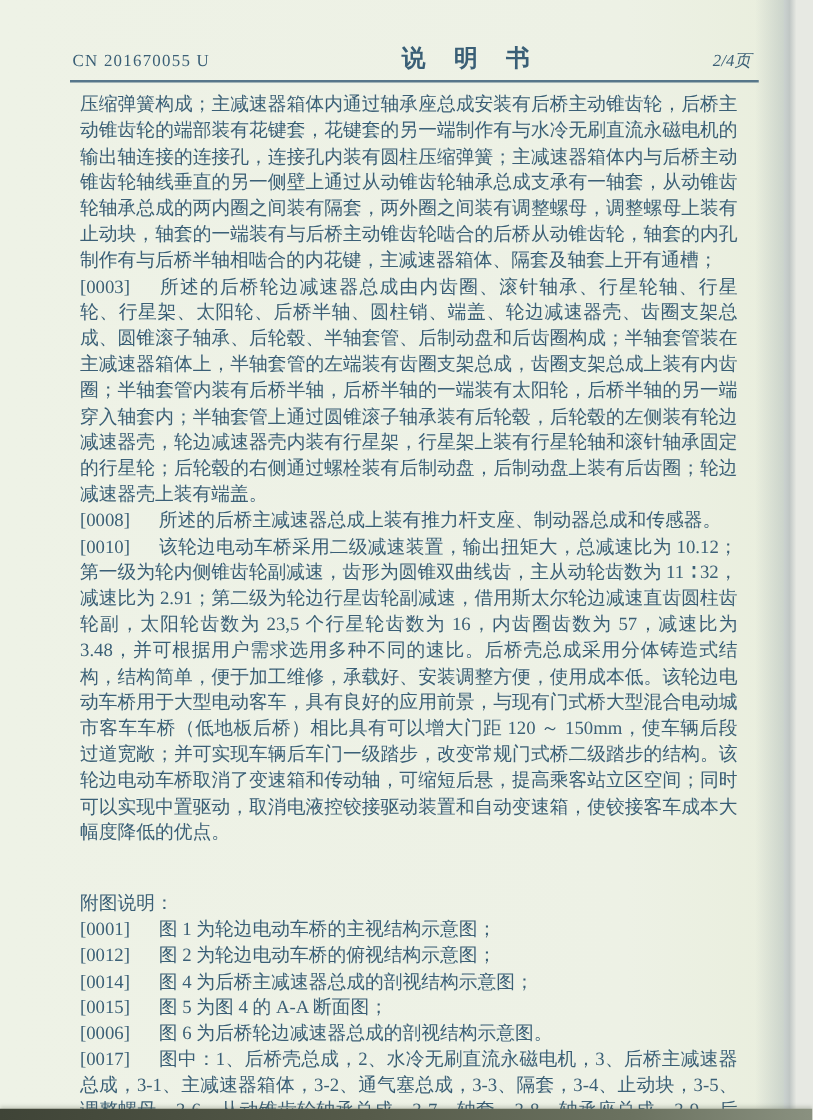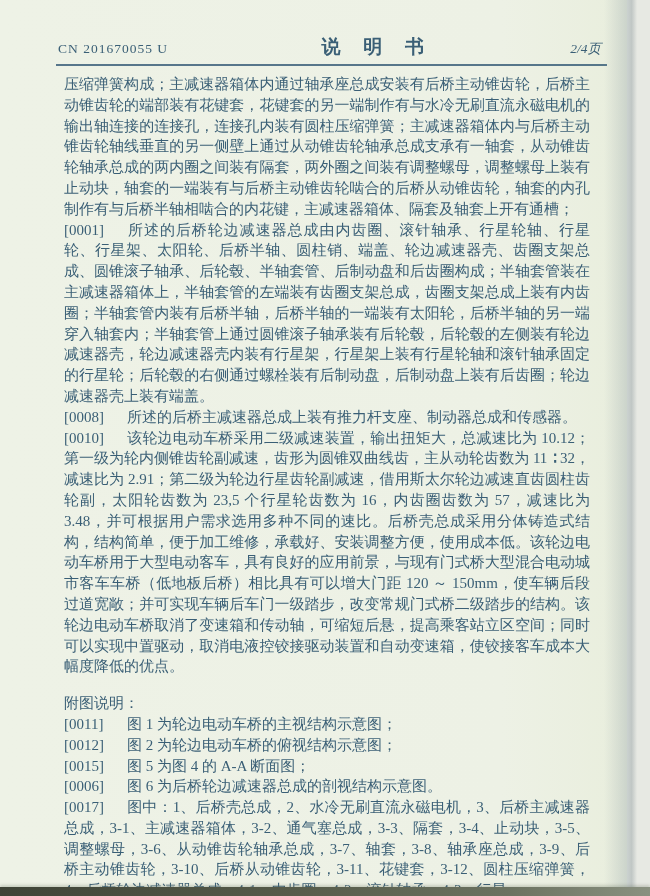--- a/index.html
+++ b/index.html
@@ -24,21 +24,21 @@
   .header-rule{
     height:2px;background:#3c607a;margin:4px 20px 0 56px;opacity:.85;
   }
   .document-body{
     padding:8px 37px 0 64px;
     font-size:15px;line-height:20.8px;
     text-align:justify;
   }
   .para{margin:0;}
   .ptag{display:inline-block;width:63px;}
-  .figures-heading{margin:16px 0 0 0;}
+  .figures-heading{margin:36px 0 0 0;}
   .fig-item{margin:0;}
   .page-edge-shadow{
     position:absolute;top:0;right:0;width:46px;height:896px;z-index:2;
     background:linear-gradient(90deg,rgba(190,200,200,0) 0%,rgba(165,178,180,0.45) 52%,rgba(120,135,140,0.35) 60%,rgba(231,233,227,1) 72%,#e7e9e3 100%);
     pointer-events:none;
   }
   .page-bottom-band{
     position:absolute;left:0;bottom:0;width:650px;height:9px;z-index:3;
     background:linear-gradient(90deg,#3f4437 0%,#565b4a 45%,#6b7260 78%,#8a9180 100%);
     box-shadow:0 -2px 3px rgba(90,100,80,0.25);
@@ -54,34 +54,35 @@
       <span class="doc-number">CN 201670055 U</span>
       <span class="doc-title">说 明 书</span>
       <span class="page-indicator">2/4页</span>
     </div>
     <div class="header-rule"></div>
 
     <div class="document-body">
 
       <p class="para"><span>压缩弹簧构成；主减速器箱体内通过轴承座总成安装有后桥主动锥齿轮，后桥主动锥齿轮的端部装有花键套，花键套的另一端制作有与水冷无刷直流永磁电机的输出轴连接的连接孔，连接孔内装有圆柱压缩弹簧；主减速器箱体内与后桥主动锥齿轮轴线垂直的另一侧壁上通过从动锥齿轮轴承总成支承有一轴套，从动锥齿轮轴承总成的两内圈之间装有隔套，两外圈之间装有调整螺母，调整螺母上装有止动块，轴套的一端装有与后桥主动锥齿轮啮合的后桥从动锥齿轮，轴套的内孔制作有与后桥半轴相啮合的内花键，主减速器箱体、隔套及轴套上开有通槽；</span></p>
 
-      <p class="para"><span class="ptag">[0001]</span><span>所述的后桥轮边减速器总成由内齿圈、滚针轴承、行星轮轴、行星轮、行星架、太阳轮、后桥半轴、圆柱销、端盖、轮边减速器壳、齿圈支架总成、圆锥滚子轴承、后轮毂、半轴套管、后制动盘和后齿圈构成；半轴套管装在主减速器箱体上，半轴套管的左端装有齿圈支架总成，齿圈支架总成上装有内齿圈；半轴套管内装有后桥半轴，后桥半轴的一端装有太阳轮，后桥半轴的另一端穿入轴套内；半轴套管上通过圆锥滚子轴承装有后轮毂，后轮毂的左侧装有轮边减速器壳，轮边减速器壳内装有行星架，行星架上装有行星轮轴和滚针轴承固定的行星轮；后轮毂的右侧通过螺栓装有后制动盘，后制动盘上装有后齿圈；轮边减速器壳上装有端盖。</span></p>
+      <p class="para"><span class="ptag">[0003]</span><span>所述的后桥轮边减速器总成由内齿圈、滚针轴承、行星轮轴、行星轮、行星架、太阳轮、后桥半轴、圆柱销、端盖、轮边减速器壳、齿圈支架总成、圆锥滚子轴承、后轮毂、半轴套管、后制动盘和后齿圈构成；半轴套管装在主减速器箱体上，半轴套管的左端装有齿圈支架总成，齿圈支架总成上装有内齿圈；半轴套管内装有后桥半轴，后桥半轴的一端装有太阳轮，后桥半轴的另一端穿入轴套内；半轴套管上通过圆锥滚子轴承装有后轮毂，后轮毂的左侧装有轮边减速器壳，轮边减速器壳内装有行星架，行星架上装有行星轮轴和滚针轴承固定的行星轮；后轮毂的右侧通过螺栓装有后制动盘，后制动盘上装有后齿圈；轮边减速器壳上装有端盖。</span></p>
 
       <p class="para"><span class="ptag">[0008]</span><span>所述的后桥主减速器总成上装有推力杆支座、制动器总成和传感器。</span></p>
 
 
       <p class="para"><span class="ptag">[0010]</span><span>该轮边电动车桥采用二级减速装置，输出扭矩大，总减速比为 10.12；第一级为轮内侧锥齿轮副减速，齿形为圆锥双曲线齿，主从动轮齿数为 11 ∶ 32，减速比为 2.91；第二级为轮边行星齿轮副减速，借用斯太尔轮边减速直齿圆柱齿轮副，太阳轮齿数为 23,5 个行星轮齿数为 16，内齿圈齿数为 57，减速比为 3.48，并可根据用户需求选用多种不同的速比。后桥壳总成采用分体铸造式结构，结构简单，便于加工维修，承载好、安装调整方便，使用成本低。该轮边电动车桥用于大型电动客车，具有良好的应用前景，与现有门式桥大型混合电动城市客车车桥（低地板后桥）相比具有可以增大门距 120 ～ 150mm，使车辆后段过道宽敞；并可实现车辆后车门一级踏步，改变常规门式桥二级踏步的结构。该轮边电动车桥取消了变速箱和传动轴，可缩短后悬，提高乘客站立区空间；同时可以实现中置驱动，取消电液控铰接驱动装置和自动变速箱，使铰接客车成本大幅度降低的优点。</span></p>
 
       <p class="para figures-heading">附图说明：</p>
 
-      <p class="para fig-item"><span class="ptag">[0011]</span><span>图 1 为轮边电动车桥的主视结构示意图；</span></p>
+      <p class="para fig-item"><span class="ptag">[0001]</span><span>图 1 为轮边电动车桥的主视结构示意图；</span></p>
 
       <p class="para fig-item"><span class="ptag">[0012]</span><span>图 2 为轮边电动车桥的俯视结构示意图；</span></p>
 
 
+      <p class="para fig-item"><span class="ptag">[0014]</span><span>图 4 为后桥主减速器总成的剖视结构示意图；</span></p>
 
       <p class="para fig-item"><span class="ptag">[0015]</span><span>图 5 为图 4 的 A-A 断面图；</span></p>
 
       <p class="para fig-item"><span class="ptag">[0006]</span><span>图 6 为后桥轮边减速器总成的剖视结构示意图。</span></p>
 
       <p class="para fig-item"><span class="ptag">[0017]</span><span>图中：1、后桥壳总成，2、水冷无刷直流永磁电机，3、后桥主减速器总成，3-1、主减速器箱体，3-2、通气塞总成，3-3、隔套，3-4、止动块，3-5、调整螺母，3-6、从动锥齿轮轴承总成，3-7、轴套，3-8、轴承座总成，3-9、后桥主动锥齿轮，3-10、后桥从动锥齿轮，3-11、花键套，3-12、圆柱压缩弹簧，4、后桥轮边减速器总成，4-1、内齿圈，4-2、滚针轴承，4-3、行星</span></p>
 
     </div>
 
   </div>

